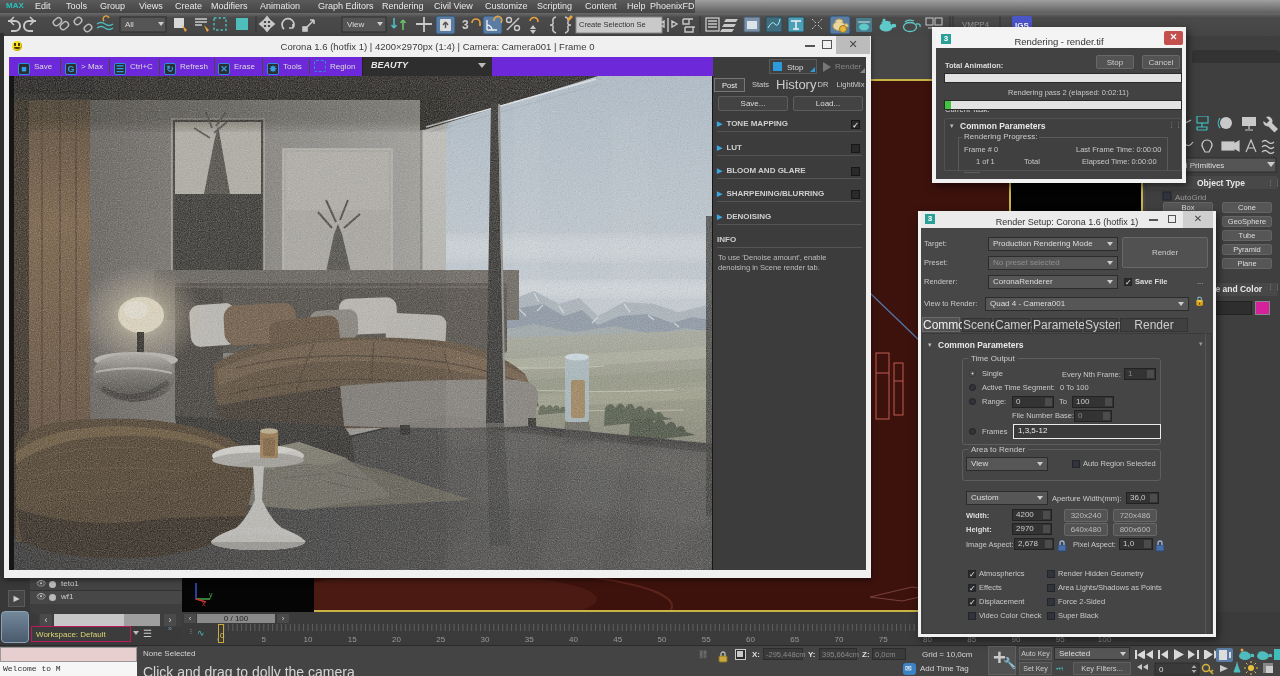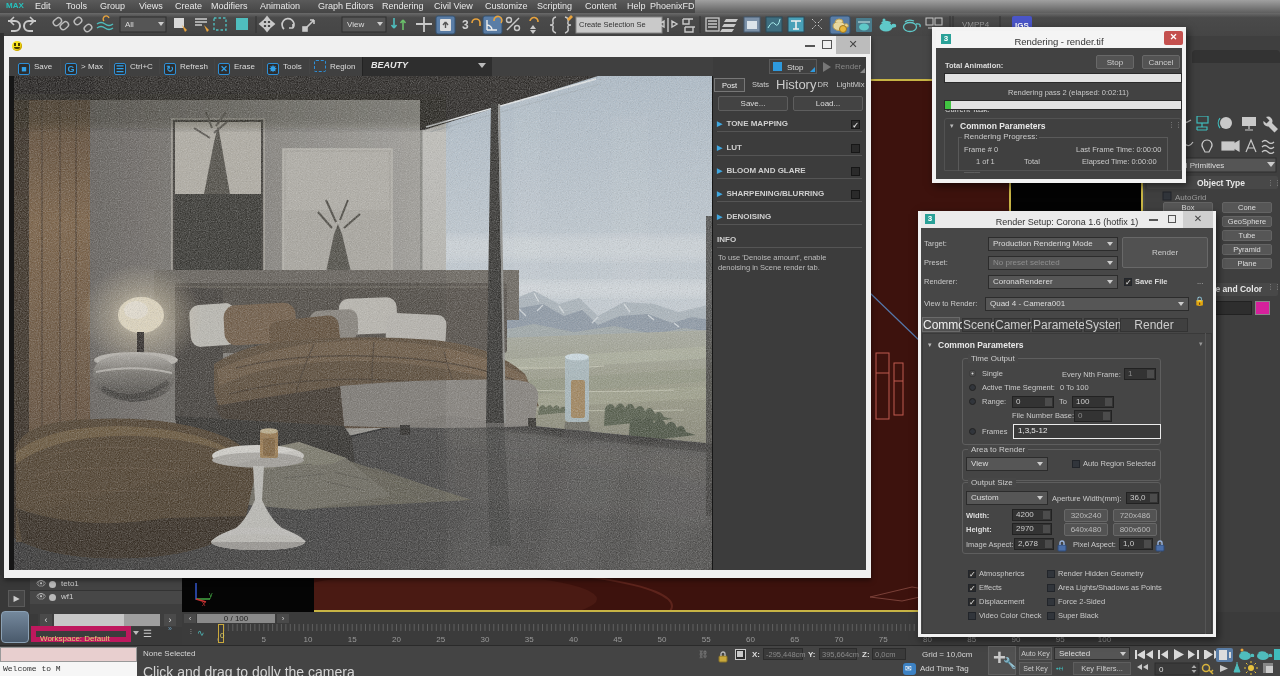--- a/index.html
+++ b/index.html
@@ -21,21 +21,21 @@
 #cmdpanel{left:1145px;top:36px;width:135px;height:609px;background:#3f3f3f;z-index:2}
 
 #explorer{left:0;top:575px;width:182px;height:70px;background:#3a3a3a;z-index:2}
 
 #timeline{left:182px;top:612px;width:1098px;height:33px;background:#3b3b3b;z-index:2}
 
 #statusbar{left:0;top:645px;width:1280px;height:31px;background:#444;border-top:1px solid #2a2a2a;z-index:2}
 
 #vfb{left:4px;top:36px;width:867px;height:542px;background:#f0f0f0;z-index:3;box-shadow:0 2px 5px rgba(0,0,0,.5)}
 #vfb-title{position:absolute;left:0;top:0;width:100%;height:21px;background:#f0f0f0;color:#333}
-#vfb-toolbar{position:absolute;left:5px;top:21px;width:857px;height:19px;background:#404040}
+#vfb-toolbar{position:absolute;left:5px;top:21px;width:857px;height:19px;background:#6d28d9}
 #vfb-img{position:absolute;left:5px;top:40px;width:704px;height:494px;background:#161616}
 #vfb-panel{position:absolute;left:709px;top:21px;width:153px;height:513px;background:#3c3c3c}
 .vbtn{position:absolute;top:2px;height:15px;color:#dcdcdc;font-size:8px;line-height:15px}
 .vico{display:inline-block;width:12px;height:12px;background:#2d2d2d;border:1px solid #2e8fd6;border-radius:2px;vertical-align:-3px;margin-right:4px;color:#31a0e8;font-size:9px;line-height:10px;text-align:center;font-weight:bold}
 .vsep{position:absolute;top:2px;width:1px;height:15px;background:#272727;border-right:1px solid #454545}
 
 .roll{position:absolute;left:4px;width:145px;height:13px;color:#cfcfcf;font-size:8px;font-weight:bold;border-bottom:1px solid #555}
 .roll .arr{color:#3fa7e0;font-size:7px;margin-right:4px}
 .roll .cb{position:absolute;right:2px;top:1px;width:9px;height:9px;background:#2a2a2a;border:1px solid #171717}
 
@@ -295,21 +295,21 @@
       <span style="position:absolute;left:19px;top:3px;width:7px;height:7px;border-radius:50%;background:#b9b9b9"></span>
       <span style="position:absolute;left:31px;top:1px;font-size:8px;color:#ccc">wf1</span>
     </div>
   </div>
   <div class="abs" style="left:38px;top:38px;width:144px;height:14px;background:#3e3e3e">
     <span style="position:absolute;left:2px;top:1px;width:12px;height:12px;background:#4a4a4a;color:#ddd;font-size:9px;text-align:center;line-height:12px">‹</span>
     <span style="position:absolute;left:16px;top:1px;width:106px;height:12px;background:#c7c7c7"></span>
     <span style="position:absolute;left:86px;top:1px;width:36px;height:12px;background:#9f9f9f"></span>
     <span style="position:absolute;left:126px;top:1px;width:12px;height:12px;background:#4a4a4a;color:#ddd;font-size:9px;text-align:center;line-height:12px">›</span>
   </div>
-  <div class="abs" style="left:31px;top:51px;width:100px;height:16px;background:#3c3c3c;border:5px solid #be185d">
+  <div class="abs" style="left:31px;top:51px;width:100px;height:16px;background:#3c3c3c;border:1px solid #be185d">
     <span style="position:absolute;left:4px;top:3px;font-size:8px;color:#d8d476">Workspace: Default</span>
   </div>
   <div class="abs" style="left:133px;top:56px;border:3px solid transparent;border-top:4px solid #bbb"></div>
   <div class="abs" style="left:143px;top:53px;width:13px;height:12px;color:#c9c9c9;font-size:10px">☰</div>
   <div class="abs" style="left:168px;top:50px;font-size:7px;color:#6a9ab8">»</div>
 </div>
 
 <div class="abs" id="timeline">
   <div class="abs" style="left:2px;top:2px;width:12px;height:9px;background:#4a4a4a;color:#ccc;font-size:8px;text-align:center;line-height:9px">‹</div>
   <div class="abs" style="left:15px;top:2px;width:78px;height:9px;background:#8a8a8a;color:#222;font-size:8px;text-align:center;line-height:9px">0 / 100</div>
@@ -422,20 +422,21 @@
 
 <div class="abs" style="left:0;top:33px;width:4px;height:542px;background:#303030;z-index:4"></div>
 
 <div class="abs" id="vfb">
   <div id="vfb-title">
     <div style="position:absolute;left:8px;top:5px;width:10px;height:10px;border-radius:50%;background:#f5e11e;box-shadow:inset -1px -1px 1px #c8a000">
         <span style="position:absolute;left:2px;top:2px;width:1.5px;height:2.5px;background:#4a3a00"></span>
         <span style="position:absolute;left:6px;top:2px;width:1.5px;height:2.5px;background:#4a3a00"></span>
         <span style="position:absolute;left:2px;top:6px;width:6px;height:2px;border-radius:0 0 3px 3px;background:#4a3a00"></span>
       </div>
+    <div style="position:absolute;left:0;top:5px;width:100%;text-align:center;font-size:9.5px;color:#3a3a3a">Corona 1.6 (hotfix 1) | 4200×2970px (1:4) | Camera: Camera001 | Frame 0</div>
     <div style="position:absolute;left:801px;top:9px;width:10px;height:2px;background:#555"></div>
     <div style="position:absolute;left:818px;top:4px;width:10px;height:9px;border:1.5px solid #555"></div>
     <div style="position:absolute;left:832px;top:0;width:34px;height:18px;background:#bcbcbc;color:#444;text-align:center;font-size:11px;line-height:16px">✕</div>
   </div>
   <div id="vfb-toolbar">
     <span class="vbtn" style="left:9px"><span class="vico">■</span>Save</span>
     <span class="vsep" style="left:51px"></span>
     <span class="vbtn" style="left:56px"><span class="vico">G</span>&gt; Max</span>
     <span class="vsep" style="left:100px"></span>
     <span class="vbtn" style="left:105px"><span class="vico">☰</span>Ctrl+C</span>
@@ -759,23 +760,20 @@
   <div class="ctl-lbl" style="left:61px;top:216px">Frames</div>
   <div class="abs" style="left:92px;top:213px;width:148px;height:15px;background:#3a3a3a;border:1.5px solid #ececec;color:#e8e8e8;font-size:8px;line-height:12px;padding-left:4px">1,3,5-12</div>
 
   <div class="grp" style="left:41px;top:238px;width:199px;height:32px">
       <span class="lbl">Area to Render</span>
     </div>
   <div class="drop2" style="left:45px;top:246px;width:82px;height:14px;line-height:12px">View</div>
   <div class="cb2" style="left:151px;top:249px"></div>
   <div class="ctl-lbl" style="left:162px;top:248px">Auto Region Selected</div>
 
-  <div class="grp" style="left:41px;top:271px;width:199px;height:72px">
-      <span class="lbl">Output Size</span>
-    </div>
   <div class="drop2" style="left:45px;top:280px;width:82px;height:14px;line-height:12px">Custom</div>
   <div class="ctl-lbl" style="left:131px;top:283px">Aperture Width(mm):</div>
   <div class="spin" style="left:205px;top:281px;width:33px;height:12px">36,0</div>
   <div class="ctl-lbl" style="left:45px;top:300px;font-weight:bold;color:#ddd">Width:</div>
   <div class="spin" style="left:91px;top:298px;width:40px;height:12px">4200</div>
   <div class="pbtn" style="left:143px;top:298px;width:44px;height:13px;line-height:12px;color:#bbb">320x240</div>
   <div class="pbtn" style="left:192px;top:298px;width:44px;height:13px;line-height:12px;color:#bbb">720x486</div>
   <div class="ctl-lbl" style="left:45px;top:314px;font-weight:bold;color:#ddd">Height:</div>
   <div class="spin" style="left:91px;top:312px;width:40px;height:12px">2970</div>
   <div class="pbtn" style="left:143px;top:312px;width:44px;height:13px;line-height:12px;color:#bbb">640x480</div>

